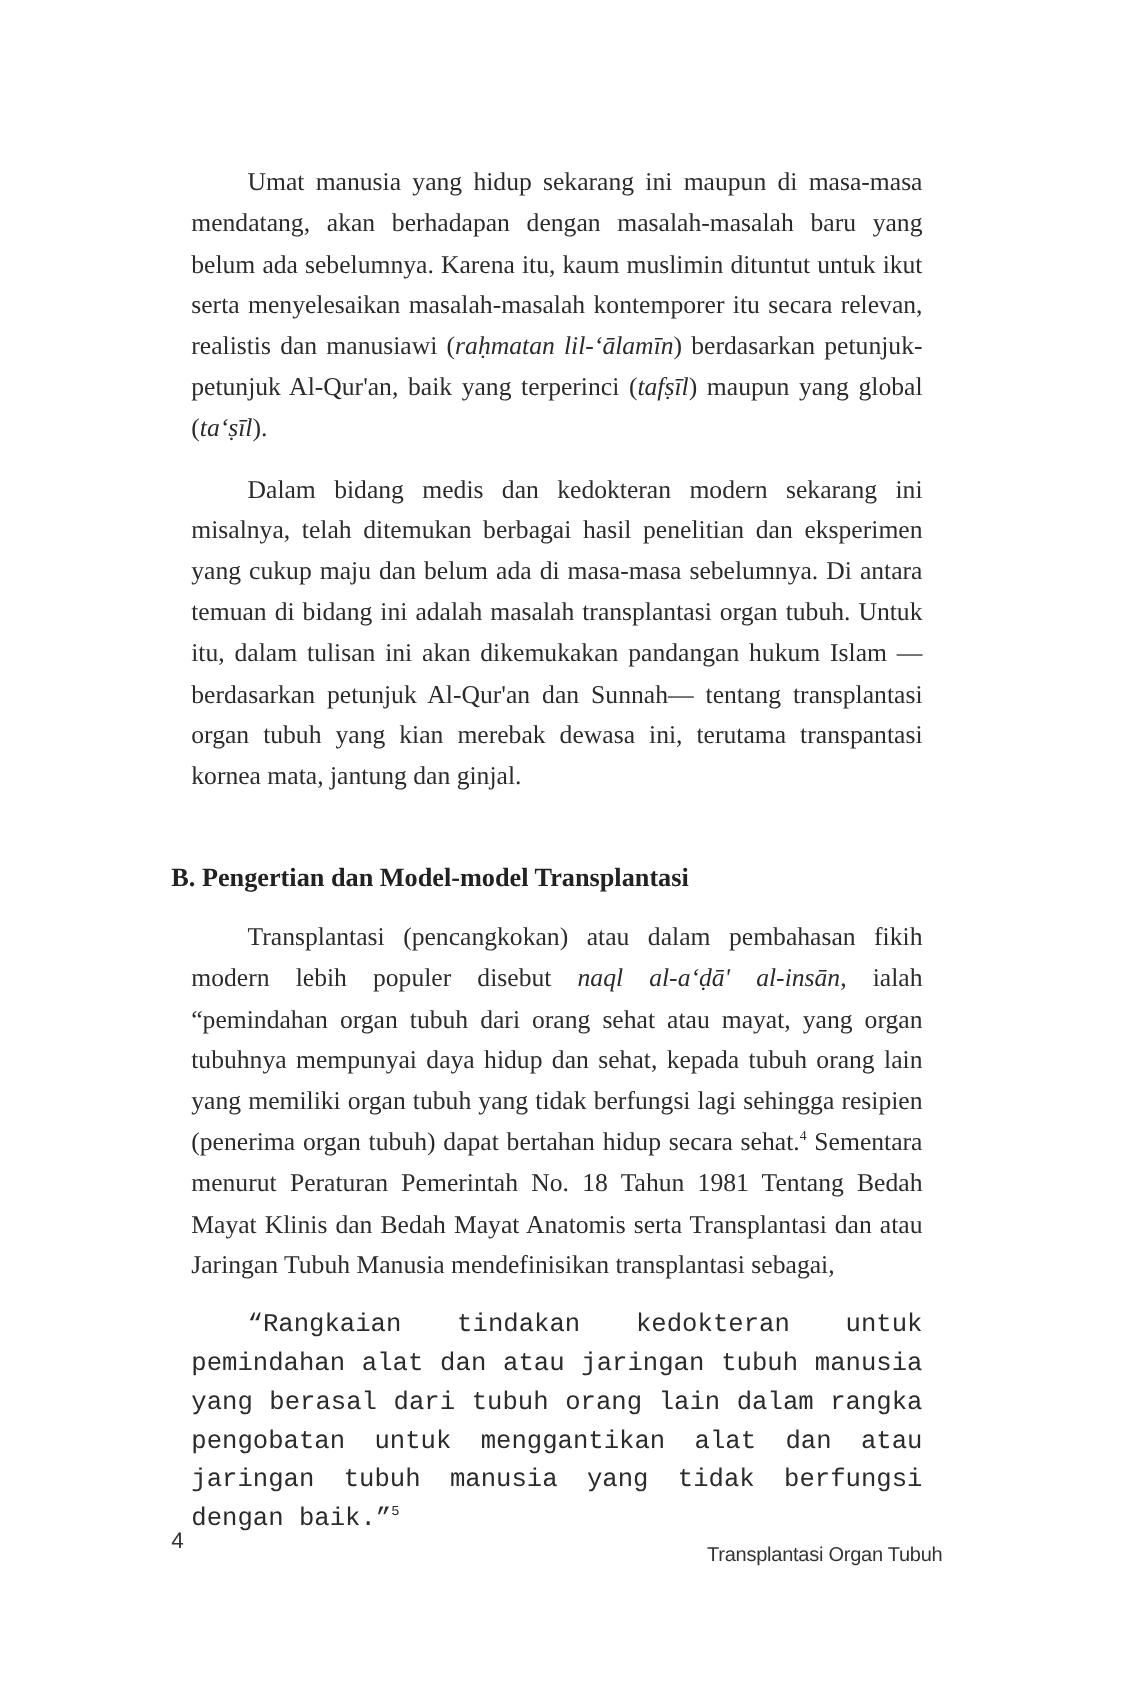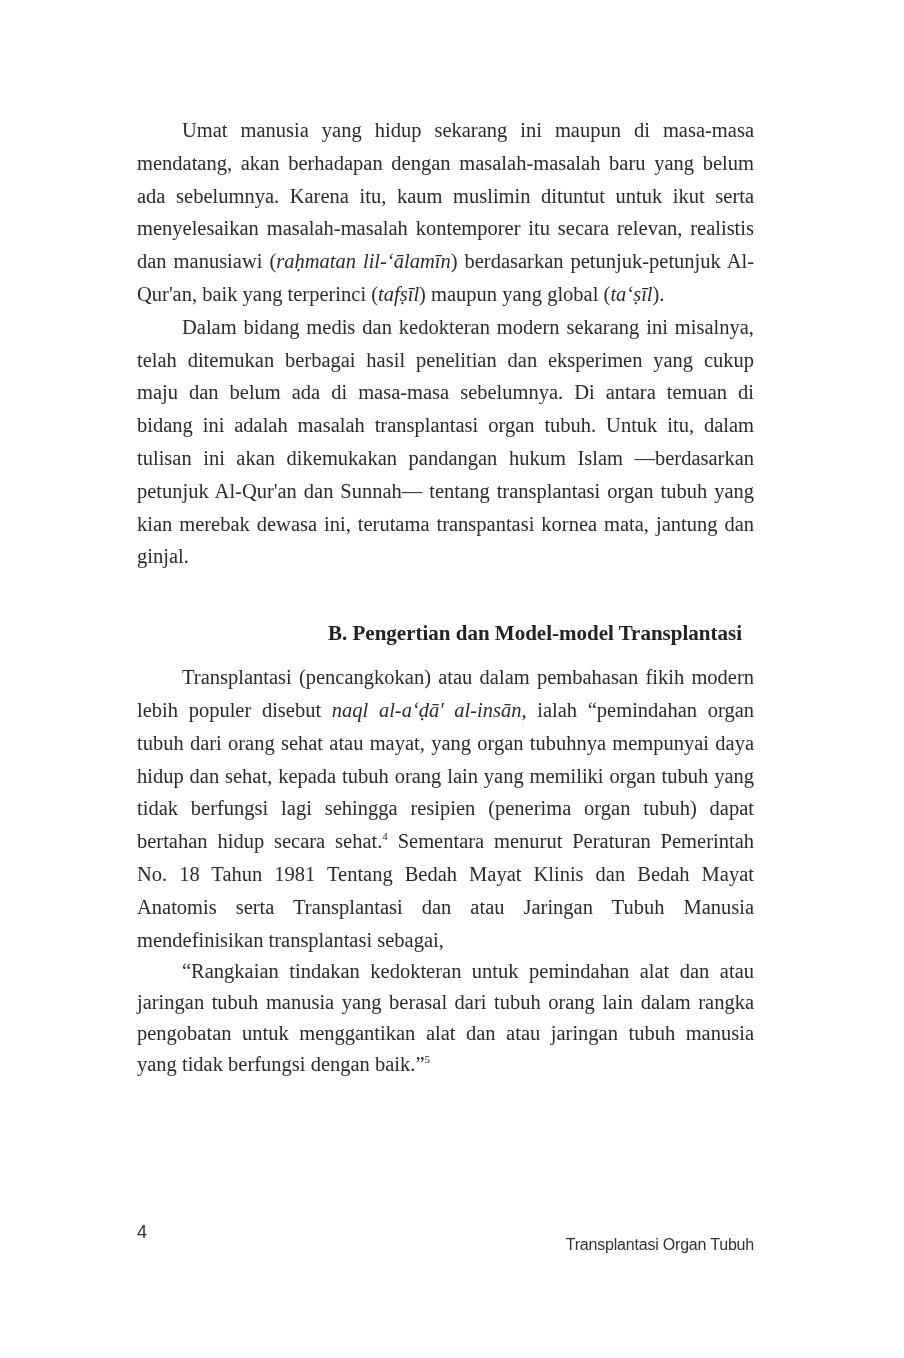--- a/index.html
+++ b/index.html
@@ -19,44 +19,44 @@
       position: absolute;
       left: 137px;
       top: 114px;
       width: 617px;
     }
     .para {
       font-size: 20.5px;
       line-height: 32.8px;
       text-align: justify;
       text-indent: 45px;
-      margin: 0;
+      margin: 16px;
       hyphens: manual;
     }
     .gap { height: 32px; }
     .heading {
       font-size: 21px;
       font-weight: bold;
       line-height: 32px;
-      margin: 12px;
+      margin: 0;
       color: #222;
-      text-align: right;
     }
     .para i { font-style: italic; }
     sup {
       font-size: 11px;
       vertical-align: 8px;
       line-height: 0;
     }
     .quote {
       font-size: 20.5px;
       line-height: 31px;
       text-align: justify;
       text-indent: 45px;
-      margin: 0;
+      margin: 16px;
+      font-family: Liberation Mono, monospace;
     }
     .footer {
       position: absolute;
       top: 1222px;
       left: 137px;
       width: 617px;
       height: 24px;
       font-family: "Liberation Sans", "DejaVu Sans", sans-serif;
       font-size: 16px;
       color: #333;

